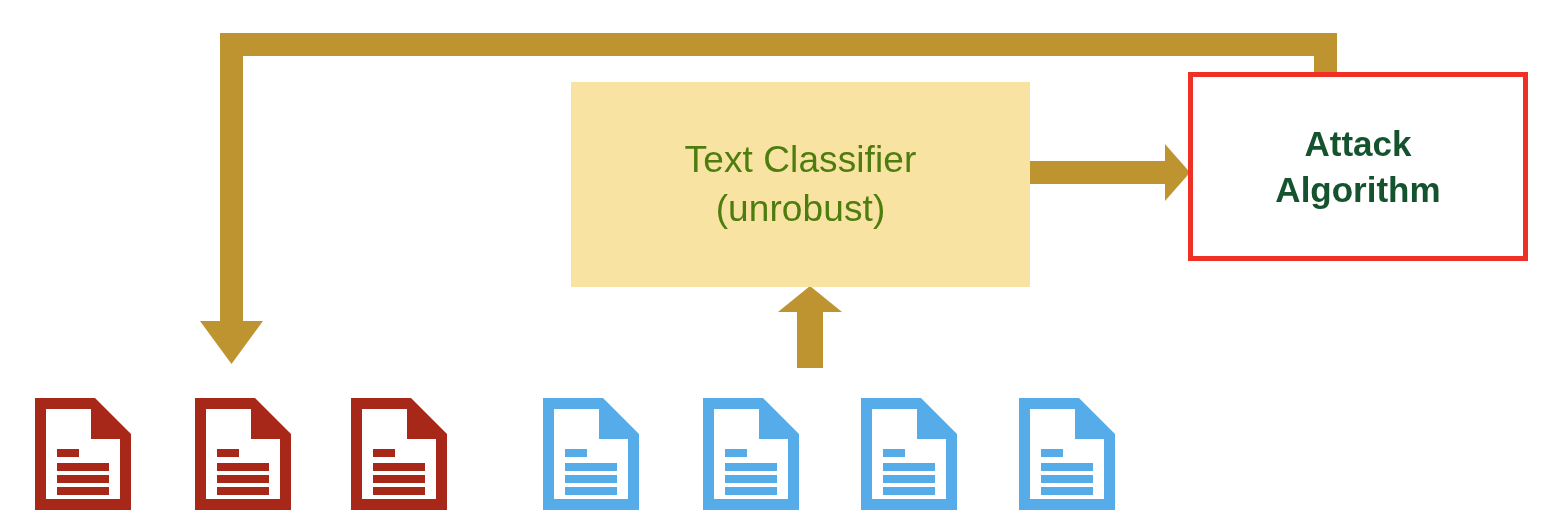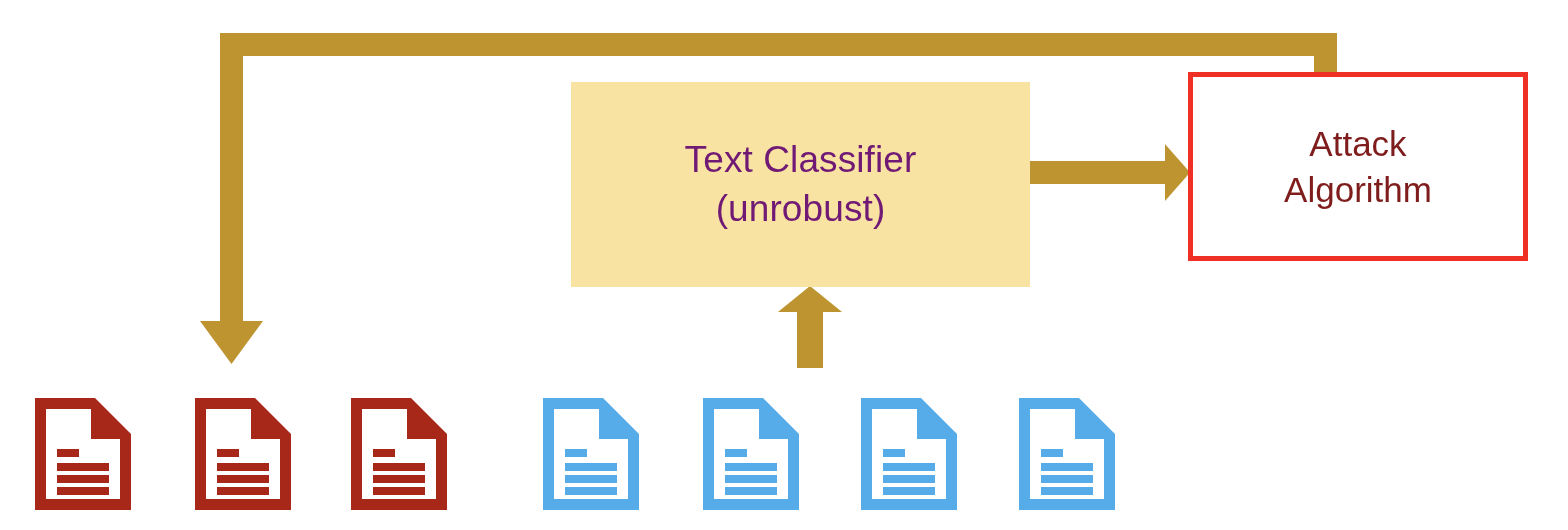--- a/index.html
+++ b/index.html
@@ -29,40 +29,40 @@
     left: 571px;
     top: 82px;
     width: 459px;
     height: 205px;
     background: #F9E3A2;
     border: none;
   }
   #classifier-label {
     font-size: 37px;
     line-height: 1.32;
-    color: #701a75;
+    color: #4d7c0f;
     font-weight: 400;
     letter-spacing: 0.1px;
     white-space: pre-line;
     text-align: center;
   }
   
   #attack-box {
     left: 1188px;
     top: 72px;
     width: 340px;
     height: 189px;
     background: #ffffff;
     border: 5px solid #EE3124;
   }
   #attack-label {
     font-size: 35px;
     line-height: 1.3;
-    color: #7f1d1d;
-    font-weight: normal;
+    color: #14532d;
+    font-weight: bold;
     white-space: pre-line;
   }
   
   svg.layer {
     position: absolute;
     left: 0;
     top: 0;
     width: 1568px;
     height: 530px;
     overflow: visible;

